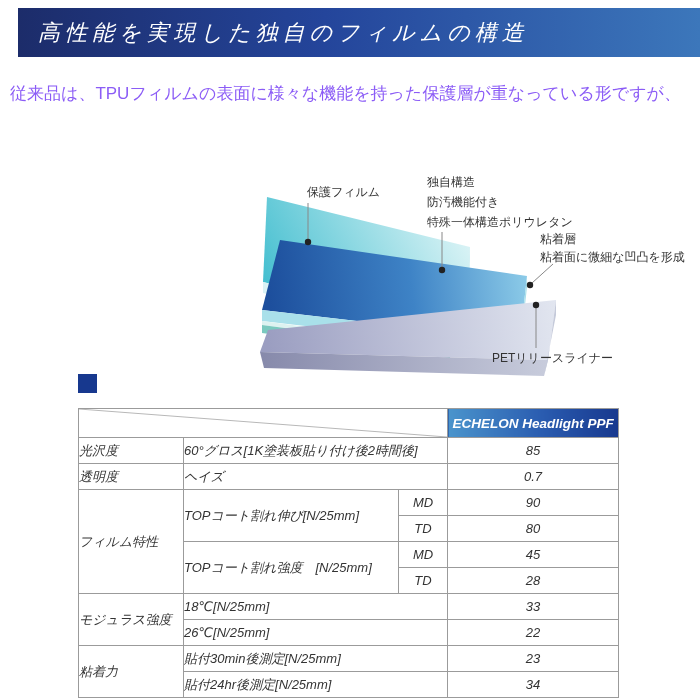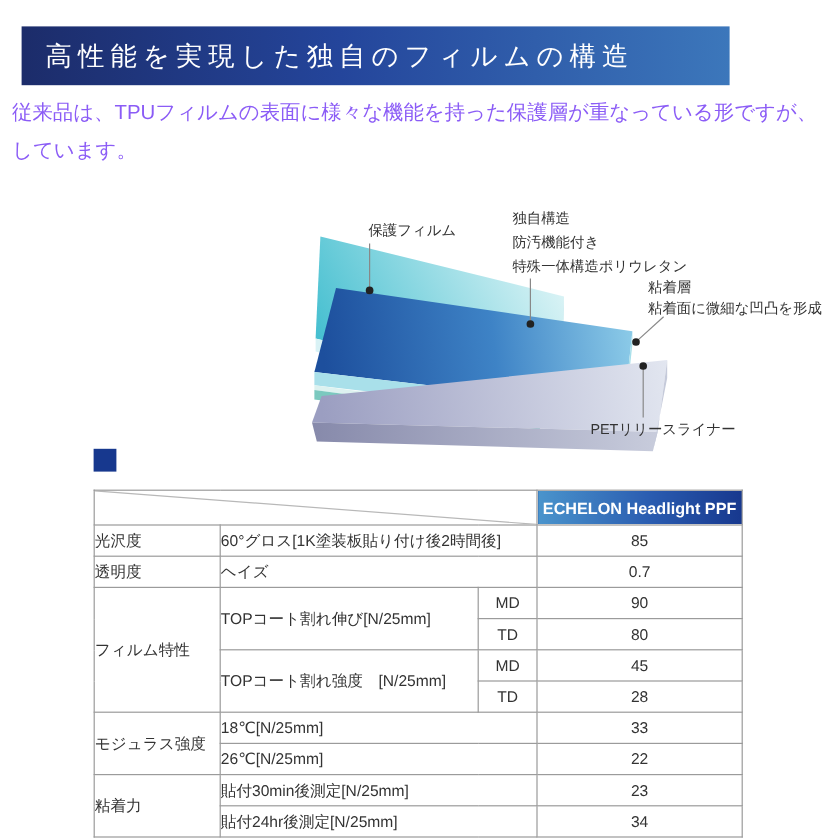--- a/index.html
+++ b/index.html
@@ -1,39 +1,39 @@
 <!DOCTYPE html>
 <html><head>
 <meta charset="utf-8">
 <style>
   html,body{margin:0;padding:0;background:#fff;}
   #page{position:relative;width:700px;height:700px;background:#fff;overflow:hidden;
         font-family:"Liberation Sans","DejaVu Sans",sans-serif;color:#222;}
 
   
-  #title-bar{position:absolute;left:18px;top:22px;width:590px;height:49px;
-             background:linear-gradient(to right,#1c2c6a 0%,#24459b 45%,#3c77bb 100%);}
+  #title-bar{position:absolute;left:18px;top:8px;width:682px;height:49px;
+             background:linear-gradient(to right,#1c2c6a 0%,#24459b 45%,#3c77bb 100%);font-style:italic;}
   #title-bar h1{margin:0;padding-left:20px;line-height:49px;font-size:22px;letter-spacing:5px;
                 font-family:"Liberation Serif","DejaVu Serif",serif;font-weight:500;color:#ffffff;}
 
   
   #intro{position:absolute;left:10px;top:78px;width:685px;font-size:17px;line-height:32px;color:#8b5cf6;}
 
   
   #diagram{position:absolute;left:230px;top:170px;width:460px;height:215px;}
   #diagram text{font-family:"Liberation Sans","DejaVu Sans",sans-serif;font-size:12px;fill:#333;}
 
   
   #section-head{position:absolute;left:78px;top:372px;height:22px;display:flex;align-items:center;}
   #section-head .sq{width:19px;height:19px;background:#17388e;display:inline-block;}
   #section-head .tx{margin-left:8px;font-size:19px;font-weight:bold;color:#17388e;letter-spacing:1px;}
 
   
   #spec-table{position:absolute;left:78px;top:408px;border-collapse:collapse;table-layout:fixed;
-              width:540px;font-size:13px;color:#333;}
+              width:540px;font-size:13px;color:#333;font-style:italic;}
   #spec-table td{border:1px solid #9b9b9b;padding:0;overflow:hidden;}
   #spec-table tr{height:26px;}
   #spec-table tr.hrow{height:29px;}
   td.corner{position:relative;background:#fff;}
   td.phead{background:linear-gradient(to right,#4a94cc 0%,#2a5cb0 55%,#17388e 100%);
            color:#fff;font-weight:bold;font-size:13.5px;text-align:center;}
   td.cat{padding-left:13px;text-align:left;}
   td.prop{padding-left:12px;text-align:left;}
   td.dir{text-align:center;}
   td.val{text-align:center;}
@@ -45,21 +45,20 @@
 <body>
 
 <div id="page">
 
   <div id="title-bar">
     <h1>高性能を実現した独自のフィルムの構造</h1>
   </div>
 
   <div id="intro">
     <div>従来品は、TPUフィルムの表面に様々な機能を持った保護層が重なっている形ですが、</div>
-    <div>しています。</div>
   </div>
 
   <svg id="diagram" viewBox="230 170 460 215" xmlns="http://www.w3.org/2000/svg">
     <defs>
       <linearGradient id="g-top" gradientUnits="userSpaceOnUse" x1="280" y1="310" x2="470" y2="205">
         <stop offset="0" stop-color="#45bfd0"></stop>
           <stop offset="1" stop-color="#e8f8f9"></stop>
       </linearGradient>
       <linearGradient id="g-mid" gradientUnits="userSpaceOnUse" x1="270" y1="300" x2="527" y2="272">
         <stop offset="0" stop-color="#1d4f9d"></stop>

